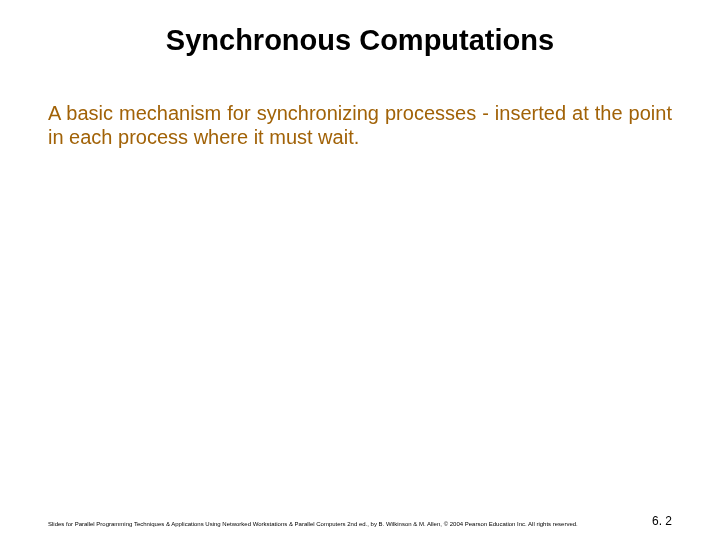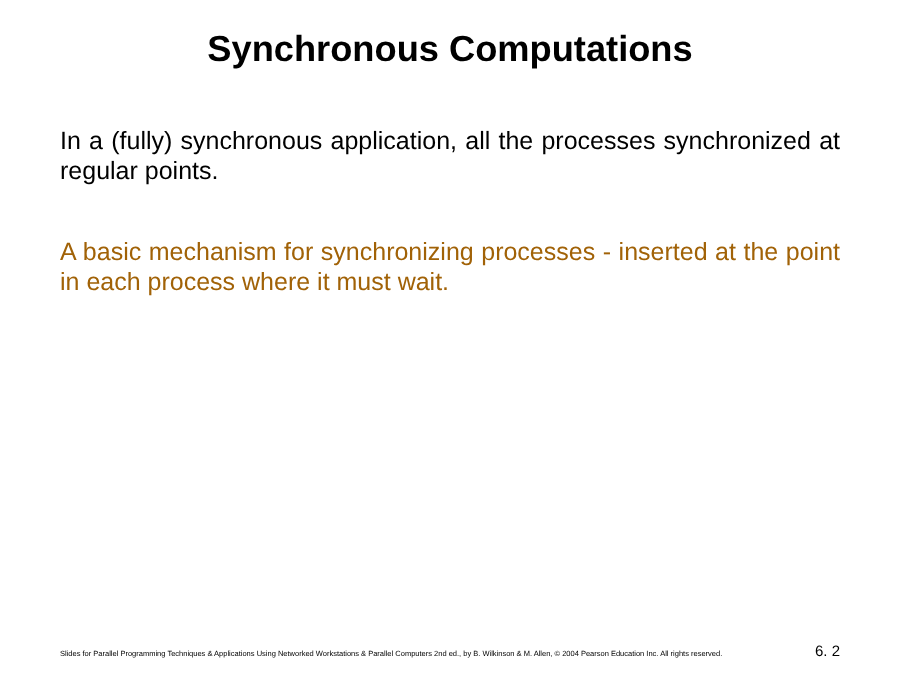--- a/index.html
+++ b/index.html
@@ -72,19 +72,18 @@
     font-size: 12px;
     color: #000;
     white-space: nowrap;
   }
 </style>
 </head>
 <body>
 
 <div class="slide">
   <h1 class="title">Synchronous Computations</h1>
-  <p class="para">In a (fully) synchronous application, all the processes synchronized at regular points.</p>
   <p class="para2">A basic mechanism for synchronizing processes - inserted at the point in each process where it must wait.</p>
   <div class="footer">
     <div class="credits">Slides for Parallel Programming Techniques &amp; Applications Using Networked Workstations &amp; Parallel Computers 2nd ed., by B. Wilkinson &amp; M. Allen, © 2004 Pearson Education Inc. All rights reserved.</div>
     <div class="pagenum">6. 2</div>
   </div>
 </div>
 
 </body></html>

